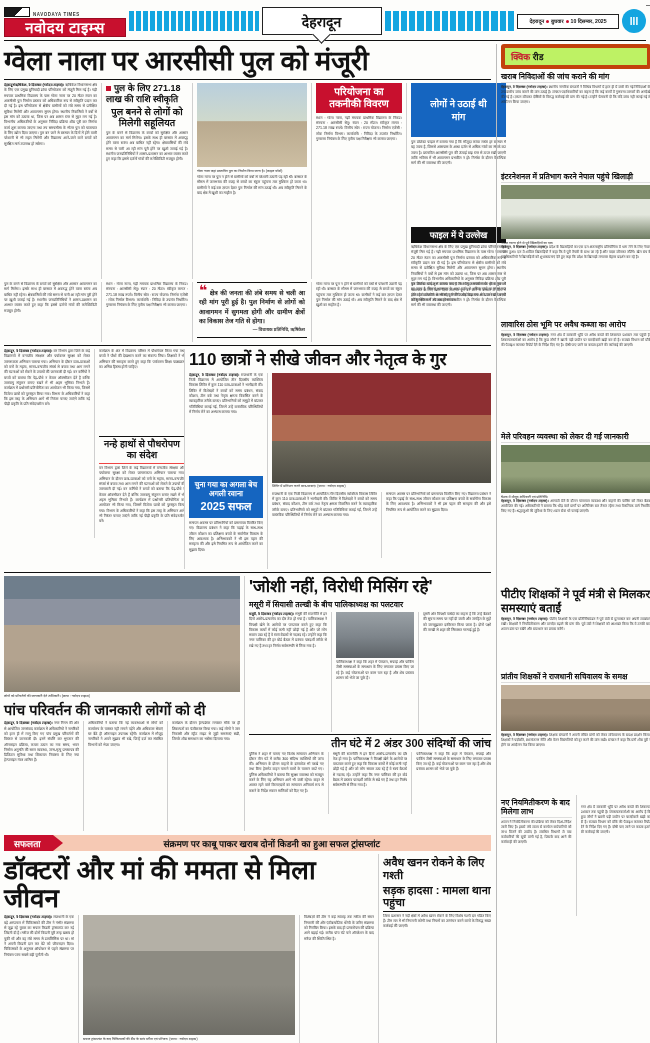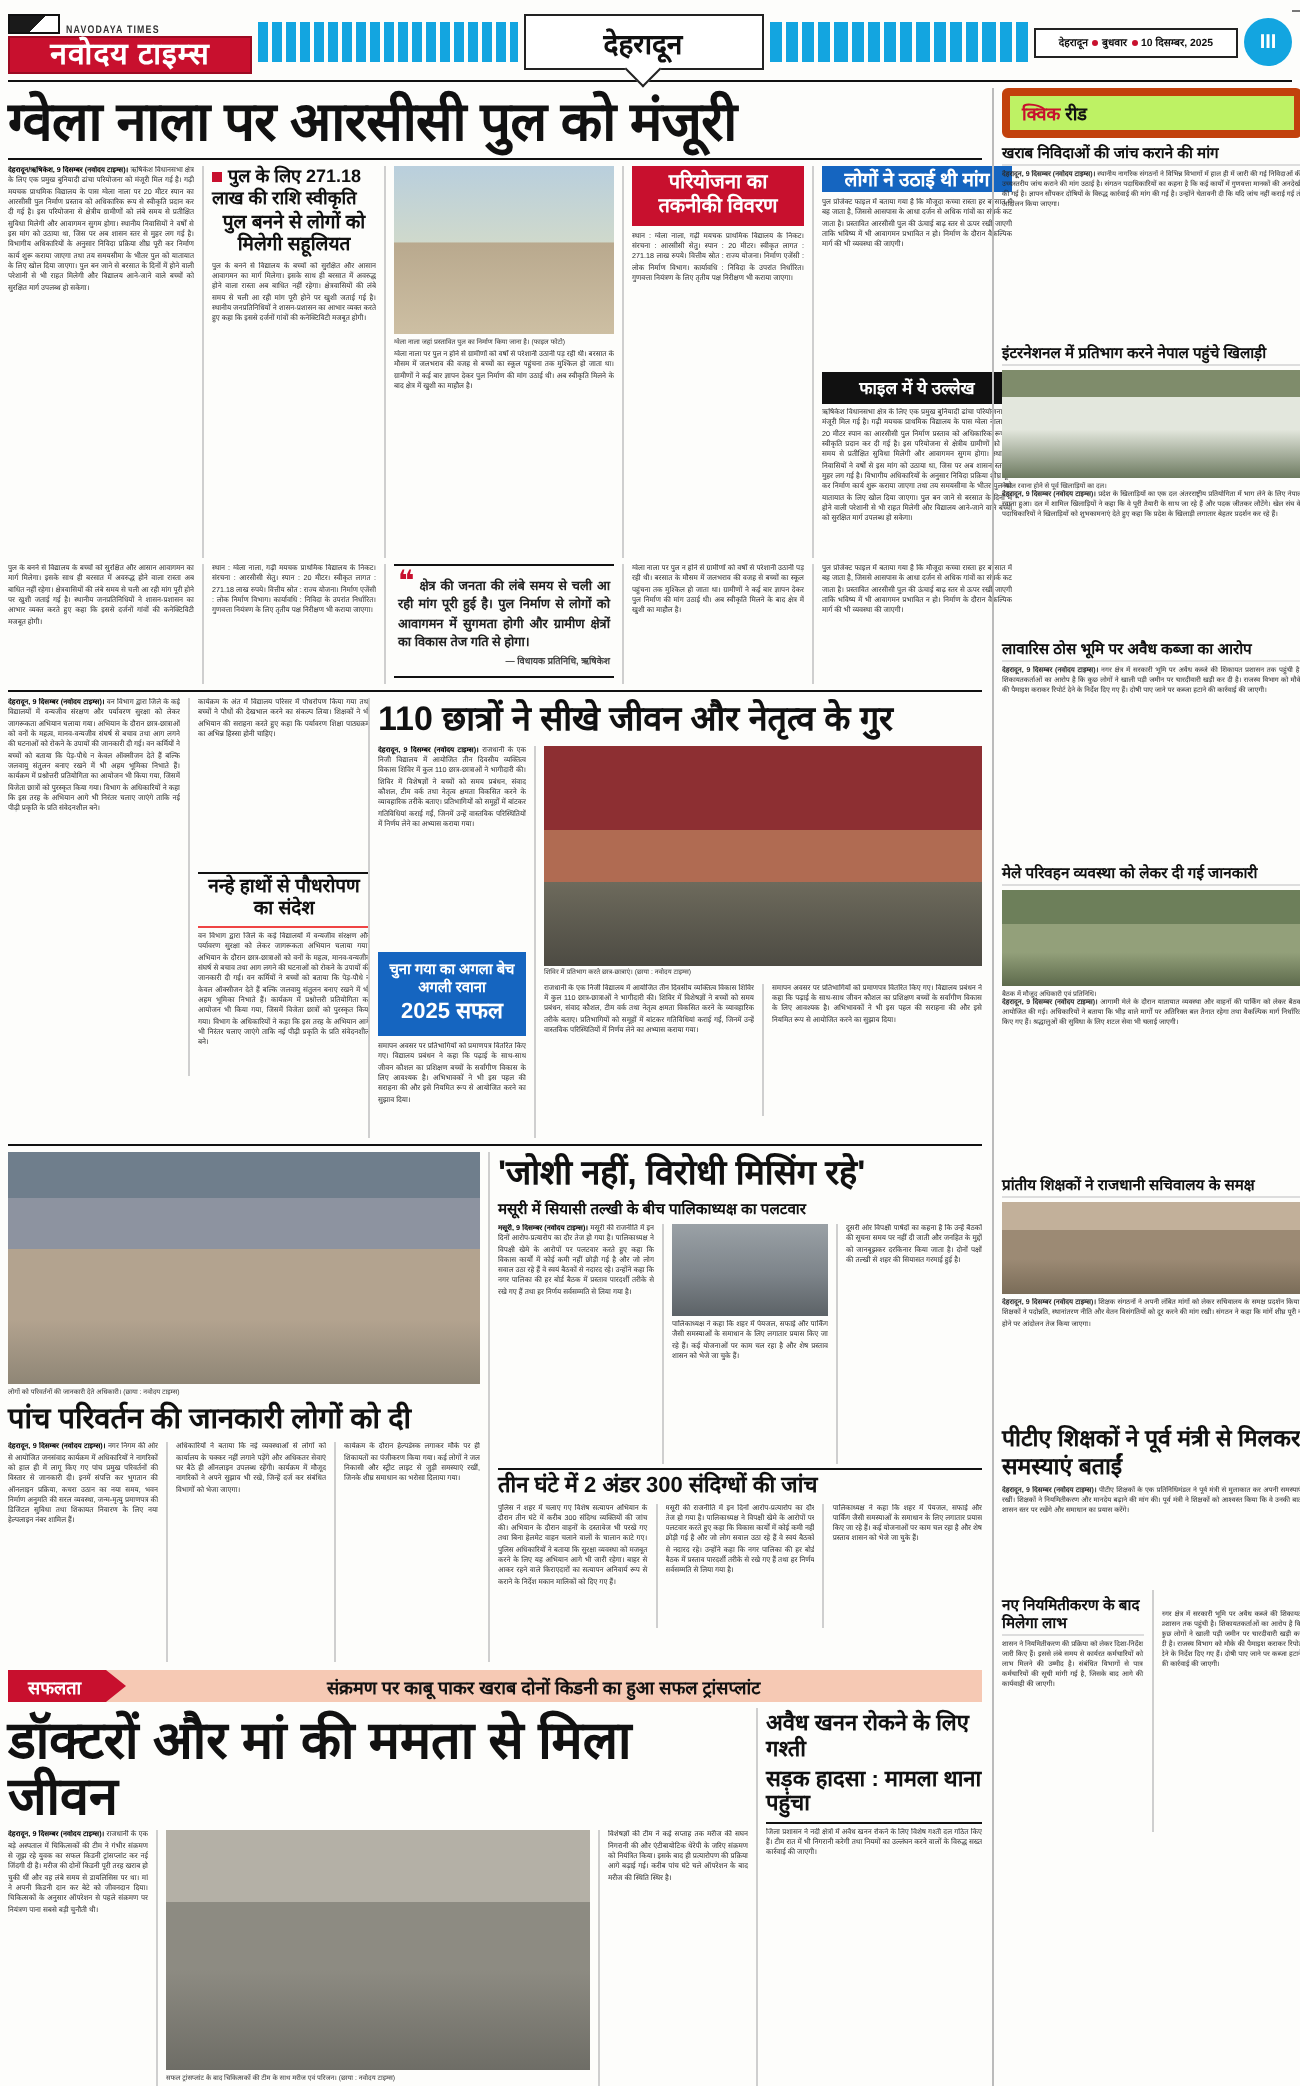--- a/index.html
+++ b/index.html
@@ -53,21 +53,21 @@
   .grid{display:flex;gap:4px;}
   .vr{width:1px;background:#cfcfcf;flex:0 0 1px;}
 
   
   .kicker-red{font-size:9px;font-weight:bold;line-height:1.15;color:#111;margin-bottom:2px;}
   .kicker-red .sq{display:inline-block;width:5px;height:5px;background:#c8102e;margin-right:3px;}
   .kicker-center{font-size:9.5px;font-weight:bold;text-align:center;line-height:1.15;margin:3px 0 2px;}
 
   .redbox{background:#c8102e;color:#fff;font-size:10px;font-weight:bold;text-align:center;
     padding:3px 2px;line-height:1.18;}
-  .bluebar{background:#1565c0;color:#fff;font-size:9.5px;font-weight:bold;text-align:center;padding:0;}
+  .bluebar{background:#1565c0;color:#fff;font-size:9.5px;font-weight:bold;text-align:center;padding:14px;}
   .darkbar{background:#111;color:#fff;font-size:8.6px;font-weight:bold;text-align:center;padding:2px;}
 
   .photo{background:#8a8f86;position:relative;overflow:hidden;}
   .caption{font-size:3.4px;color:#333;margin-top:1.5px;line-height:1.3;}
 
   
   .quote{font-size:6.4px;line-height:1.45;font-weight:bold;color:#222;border-top:1px solid #111;
     border-bottom:1px solid #111;padding:3px 2px;text-align:justify;}
   .quote .qmark{font-size:14px;color:#c8102e;font-weight:bold;line-height:.6;}
   .quote .attrib{display:block;text-align:right;font-size:4.6px;margin-top:2px;color:#444;}
@@ -338,21 +338,21 @@
             <div class="vr"></div>
             <div style="width:78px;flex:0 0 78px;">
               <div class="photo ph-grey" style="height:46px;"></div>
               <div class="col-text" style="height:70px;margin-top:2px;">पालिकाध्यक्ष ने कहा कि शहर में पेयजल, सफाई और पार्किंग जैसी समस्याओं के समाधान के लिए लगातार प्रयास किए जा रहे हैं। कई योजनाओं पर काम चल रहा है और शेष प्रस्ताव शासन को भेजे जा चुके हैं।</div>
             </div>
             <div class="vr"></div>
             <div style="flex:1;">
               <div class="col-text" style="height:120px;">दूसरी ओर विपक्षी पार्षदों का कहना है कि उन्हें बैठकों की सूचना समय पर नहीं दी जाती और जनहित के मुद्दों को जानबूझकर दरकिनार किया जाता है। दोनों पक्षों की तल्खी से शहर की सियासत गरमाई हुई है।</div>
             </div>
           </div>
-          <div class="h3" style="text-align:left;border-top:1px solid #111;padding-top:2px;">तीन घंटे में 2 अंडर 300 संदिग्धों की जांच</div>
+          <div class="h3" style="text-align:right;border-top:1px solid #111;padding-top:2px;">तीन घंटे में 2 अंडर 300 संदिग्धों की जांच</div>
           <div class="grid">
             <div style="flex:1;">
                 <div class="col-text" style="height:62px;">पुलिस ने शहर में चलाए गए विशेष सत्यापन अभियान के दौरान तीन घंटे में करीब 300 संदिग्ध व्यक्तियों की जांच की। अभियान के दौरान वाहनों के दस्तावेज भी परखे गए तथा बिना हेलमेट वाहन चलाने वालों के चालान काटे गए। पुलिस अधिकारियों ने बताया कि सुरक्षा व्यवस्था को मजबूत करने के लिए यह अभियान आगे भी जारी रहेगा। बाहर से आकर रहने वाले किराएदारों का सत्यापन अनिवार्य रूप से कराने के निर्देश मकान मालिकों को दिए गए हैं।</div>
               </div>
             <div class="vr"></div>
             <div style="flex:1;">
                 <div class="col-text" style="height:62px;">मसूरी की राजनीति में इन दिनों आरोप-प्रत्यारोप का दौर तेज हो गया है। पालिकाध्यक्ष ने विपक्षी खेमे के आरोपों पर पलटवार करते हुए कहा कि विकास कार्यों में कोई कमी नहीं छोड़ी गई है और जो लोग सवाल उठा रहे हैं वे स्वयं बैठकों से नदारद रहे। उन्होंने कहा कि नगर पालिका की हर बोर्ड बैठक में प्रस्ताव पारदर्शी तरीके से रखे गए हैं तथा हर निर्णय सर्वसम्मति से लिया गया है।</div>
               </div>
             <div class="vr"></div>
             <div style="flex:1;">
@@ -433,33 +433,33 @@
         <div class="side-h">मेले परिवहन व्यवस्था को लेकर दी गई जानकारी</div>
         <div class="photo ph-green" style="height:48px;"></div>
         <div class="caption">बैठक में मौजूद अधिकारी एवं प्रतिनिधि।</div>
         <div class="side-text" style="height:86px;">
           <b>देहरादून, 9 दिसम्बर (नवोदय टाइम्स)।</b>
           <span>आगामी मेले के दौरान यातायात व्यवस्था और वाहनों की पार्किंग को लेकर बैठक आयोजित की गई। अधिकारियों ने बताया कि भीड़ वाले मार्गों पर अतिरिक्त बल तैनात रहेगा तथा वैकल्पिक मार्ग निर्धारित किए गए हैं। श्रद्धालुओं की सुविधा के लिए शटल सेवा भी चलाई जाएगी।</span>
         </div>
       </div>
 
       <div>
+        <div class="side-h-big">पीटीए शिक्षकों ने पूर्व मंत्री से मिलकर समस्याएं बताईं</div>
+        <div class="side-text" style="height:52px;">
+          <b>देहरादून, 9 दिसम्बर (नवोदय टाइम्स)।</b>
+          <span>पीटीए शिक्षकों के एक प्रतिनिधिमंडल ने पूर्व मंत्री से मुलाकात कर अपनी समस्याएं रखीं। शिक्षकों ने नियमितीकरण और मानदेय बढ़ाने की मांग की। पूर्व मंत्री ने शिक्षकों को आश्वस्त किया कि वे उनकी बात शासन स्तर पर रखेंगे और समाधान का प्रयास करेंगे।</span>
+        </div>
+      </div>
+
+      <div>
         <div class="side-h">प्रांतीय शिक्षकों ने राजधानी सचिवालय के समक्ष</div>
         <div class="photo ph-warm" style="height:46px;"></div>
         <div class="side-text" style="height:62px;margin-top:2px;">
           <b>देहरादून, 9 दिसम्बर (नवोदय टाइम्स)।</b>
           <span>शिक्षक संगठनों ने अपनी लंबित मांगों को लेकर सचिवालय के समक्ष प्रदर्शन किया। शिक्षकों ने पदोन्नति, स्थानांतरण नीति और वेतन विसंगतियों को दूर करने की मांग रखी। संगठन ने कहा कि मांगें शीघ्र पूरी न होने पर आंदोलन तेज किया जाएगा।</span>
-        </div>
-      </div>
-
-      <div>
-        <div class="side-h-big">पीटीए शिक्षकों ने पूर्व मंत्री से मिलकर समस्याएं बताईं</div>
-        <div class="side-text" style="height:52px;">
-          <b>देहरादून, 9 दिसम्बर (नवोदय टाइम्स)।</b>
-          <span>पीटीए शिक्षकों के एक प्रतिनिधिमंडल ने पूर्व मंत्री से मुलाकात कर अपनी समस्याएं रखीं। शिक्षकों ने नियमितीकरण और मानदेय बढ़ाने की मांग की। पूर्व मंत्री ने शिक्षकों को आश्वस्त किया कि वे उनकी बात शासन स्तर पर रखेंगे और समाधान का प्रयास करेंगे।</span>
         </div>
       </div>
 
       <div class="grid">
         <div style="flex:1;">
           <div class="side-h">नए नियमितीकरण के बाद मिलेगा लाभ</div>
           <div class="side-text" style="height:96px;">शासन ने नियमितीकरण की प्रक्रिया को लेकर दिशा-निर्देश जारी किए हैं। इससे लंबे समय से कार्यरत कर्मचारियों को लाभ मिलने की उम्मीद है। संबंधित विभागों से पात्र कर्मचारियों की सूची मांगी गई है, जिसके बाद आगे की कार्यवाही की जाएगी।</div>
         </div>
         <div class="vr"></div>
         <div style="flex:1;">

